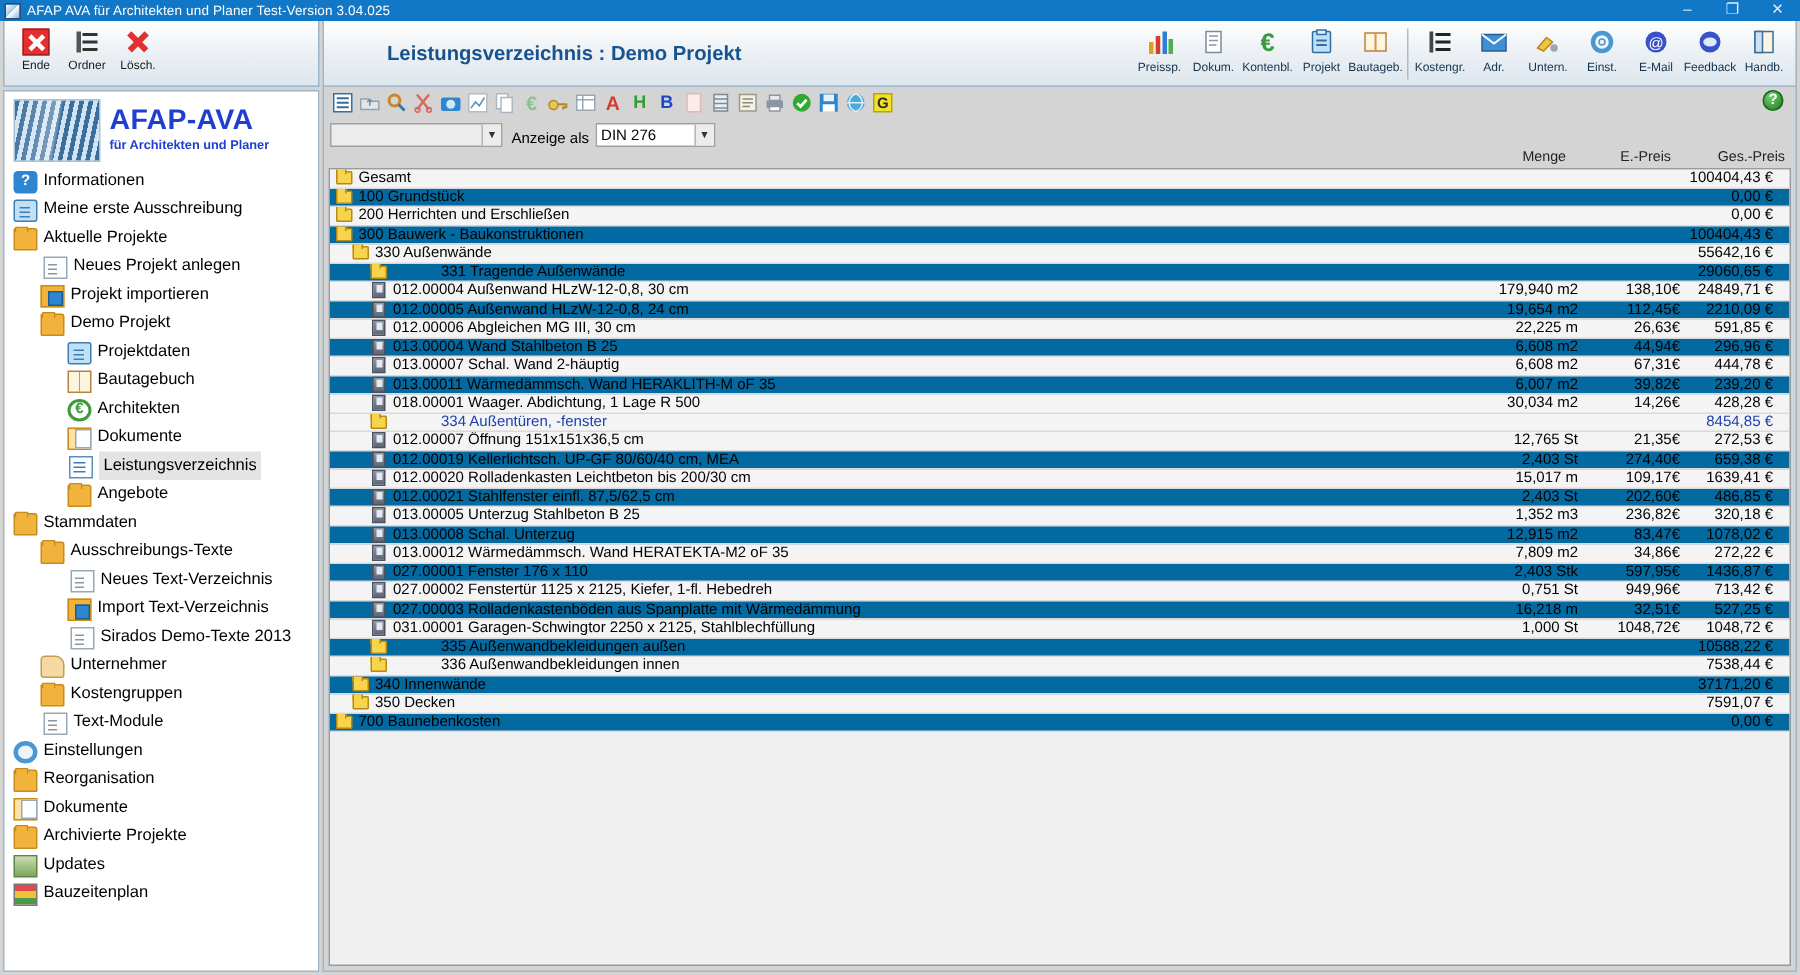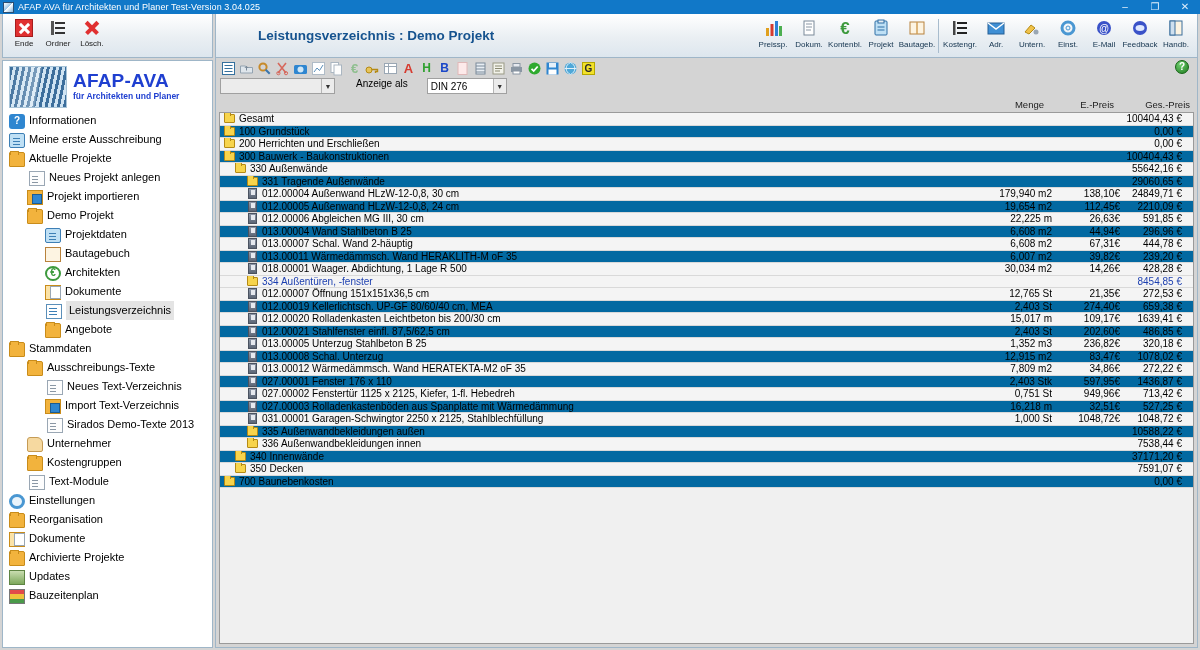--- a/index.html
+++ b/index.html
@@ -269,24 +269,23 @@
   .ttb { width: 17px; height: 17px; margin-right: 1px; display:flex; align-items:center; justify-content:center; cursor: default; }
   #helpbtn {
     position: absolute; right: 8px; top: 2px;
     width: 14px; height: 14px; border-radius: 50%;
     background: radial-gradient(circle at 35% 30%, #6fcf6f, #1f7a1f);
     color: #fff; font-size: 10px; font-weight: bold;
     display:flex; align-items:center; justify-content:center; line-height:1;
     border: 1px solid #146414;
   }
   #filterbar {
-    height: 20px; display: flex; align-items: flex-start;
+    height: 20px; display: flex; align-items: flex-end;
     padding-left: 4px; font-size: 10px; color: #000;
     position: relative;
-    gap: 15px;
   }
   .combo {
     height: 16px;
     background: #ececec;
     border: 1px solid #a0a0a0;
     display: flex; align-items: center;
     font-size: 10px;
     padding-left: 3px;
   }
   .combo .arrow {
@@ -352,21 +351,21 @@
     border: 1px solid #4a5260;
     position: relative;
   }
   .tp:after {
     content:""; position:absolute; left:2px; top:1px; width:4px;height:5px;
     background:#e6e9ef;
   }
 
   .ind0 { padding-left: 4px; }
   .ind1 { padding-left: 15px; }
-  .ind2 { padding-left: 27px; }
+  .ind2 { padding-left: 27px; gap: 32px; }
   .ind3 { padding-left: 27px; }
 </style>
 </head>
 <body>
 
 <div id="titlebar">
   <div class="tb-icon"></div>
   <div class="tb-title">AFAP AVA für Architekten und Planer Test-Version 3.04.025</div>
   <div class="tb-btns">
     <div class="tb-btn">–</div>

